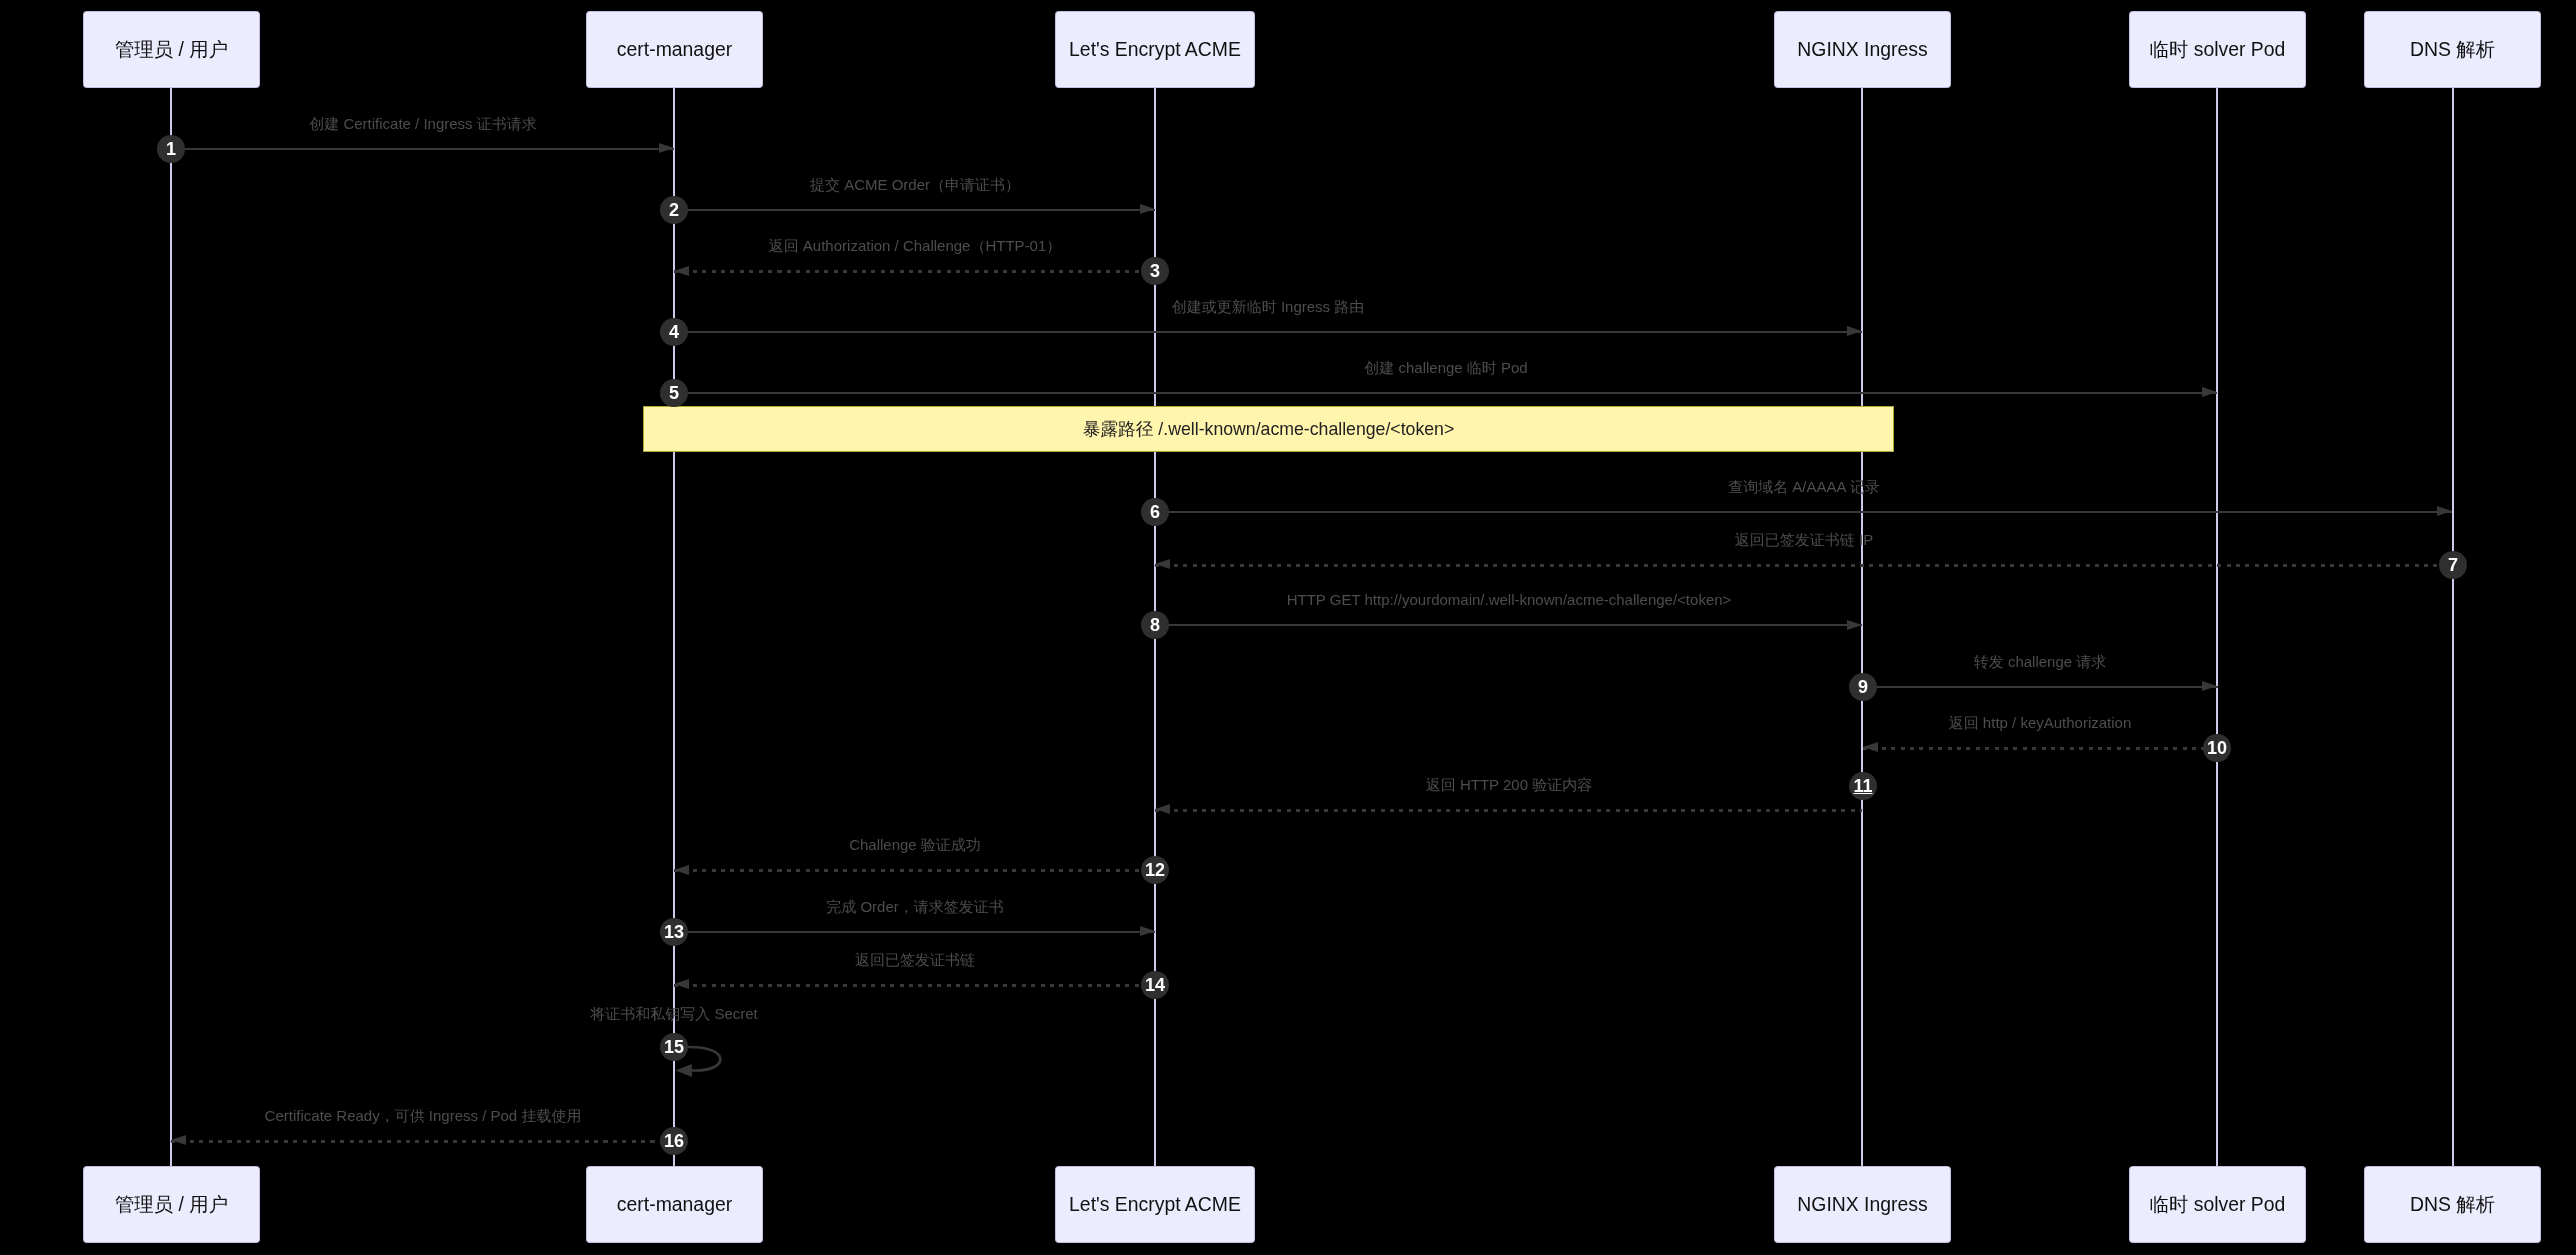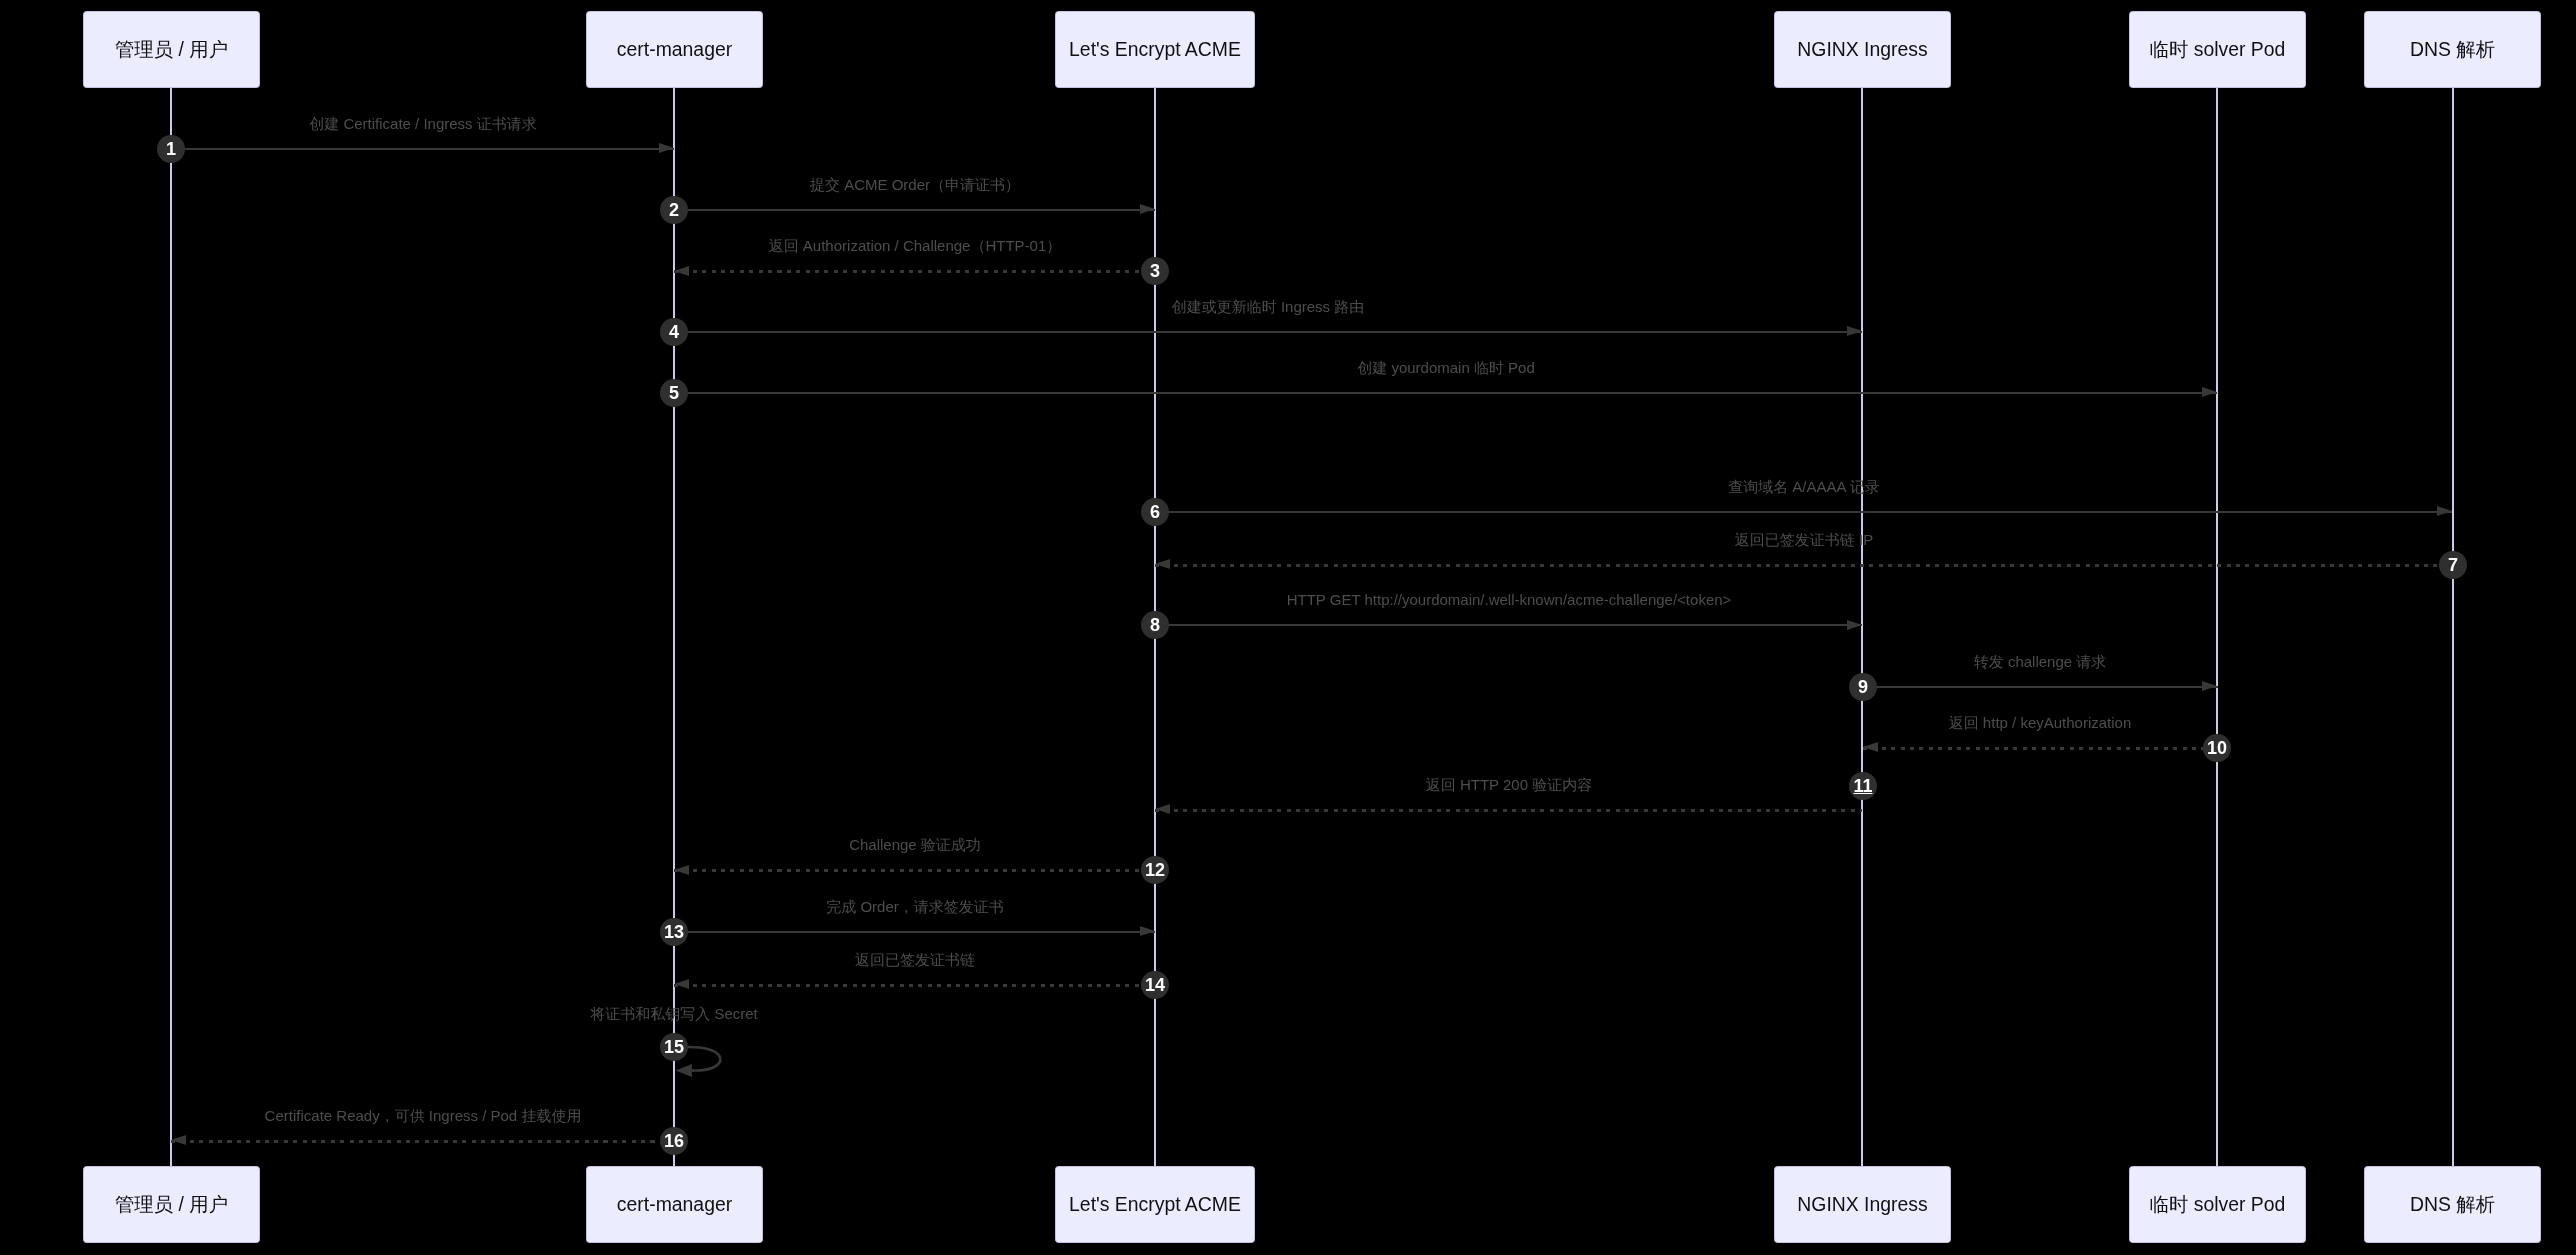--- a/index.html
+++ b/index.html
@@ -115,24 +115,25 @@
     <div class="arrowhead right" style="top: 204px; left: 1116px;"></div>
     <div class="msg-number" style="left: 636px; top: 196px;">2</div>
     <div class="msg-label" style="left: 891px; top: 237px;">返回 Authorization / Challenge（HTTP-01）</div>
     <div class="msg-line-dashed" style="left: 650px; width: 481px; top: 270px;"></div>
     <div class="arrowhead left" style="top: 266px; left: 650px;"></div>
     <div class="msg-number" style="left: 1117px; top: 257px;">3</div>
     <div class="msg-label" style="left: 1244px; top: 298px;">创建或更新临时 Ingress 路由</div>
     <div class="msg-line-solid" style="left: 650px; width: 1188px; top: 331px;"></div>
     <div class="arrowhead right" style="top: 326px; left: 1823px;"></div>
     <div class="msg-number" style="left: 636px; top: 318px;">4</div>
-    <div class="msg-label" style="left: 1422px; top: 359px;">创建 yourdomain 临时 Pod</div>
+    <div class="msg-label" style="left: 1422px; top: 359px;">创建 challenge 临时 Pod</div>
     <div class="msg-line-solid" style="left: 650px; width: 1543px; top: 392px;"></div>
     <div class="arrowhead right" style="top: 387px; left: 2178px;"></div>
     <div class="msg-number" style="left: 636px; top: 379px;">5</div>
+    <div class="note" style="left: 619px; top: 406px; width: 1251px; height: 46px;">暴露路径 /.well-known/acme-challenge/&lt;token&gt;</div>
     <div class="msg-label" style="left: 1780px; top: 478px;">查询域名 A/AAAA 记录</div>
     <div class="msg-line-solid" style="left: 1131px; width: 1297px; top: 511px;"></div>
     <div class="arrowhead right" style="top: 506px; left: 2413px;"></div>
     <div class="msg-number" style="left: 1117px; top: 498px;">6</div>
     <div class="msg-label" style="left: 1780px; top: 531px;">返回已签发证书链 IP</div>
     <div class="msg-line-dashed" style="left: 1131px; width: 1297px; top: 564px;"></div>
     <div class="arrowhead left" style="top: 559px; left: 1131px;"></div>
     <div class="msg-number" style="left: 2415px; top: 551px;">7</div>
     <div class="msg-label" style="left: 1485px; top: 591px;">HTTP GET http://yourdomain/.well-known/acme-challenge/&lt;token&gt;</div>
     <div class="msg-line-solid" style="left: 1131px; width: 707px; top: 624px;"></div>

